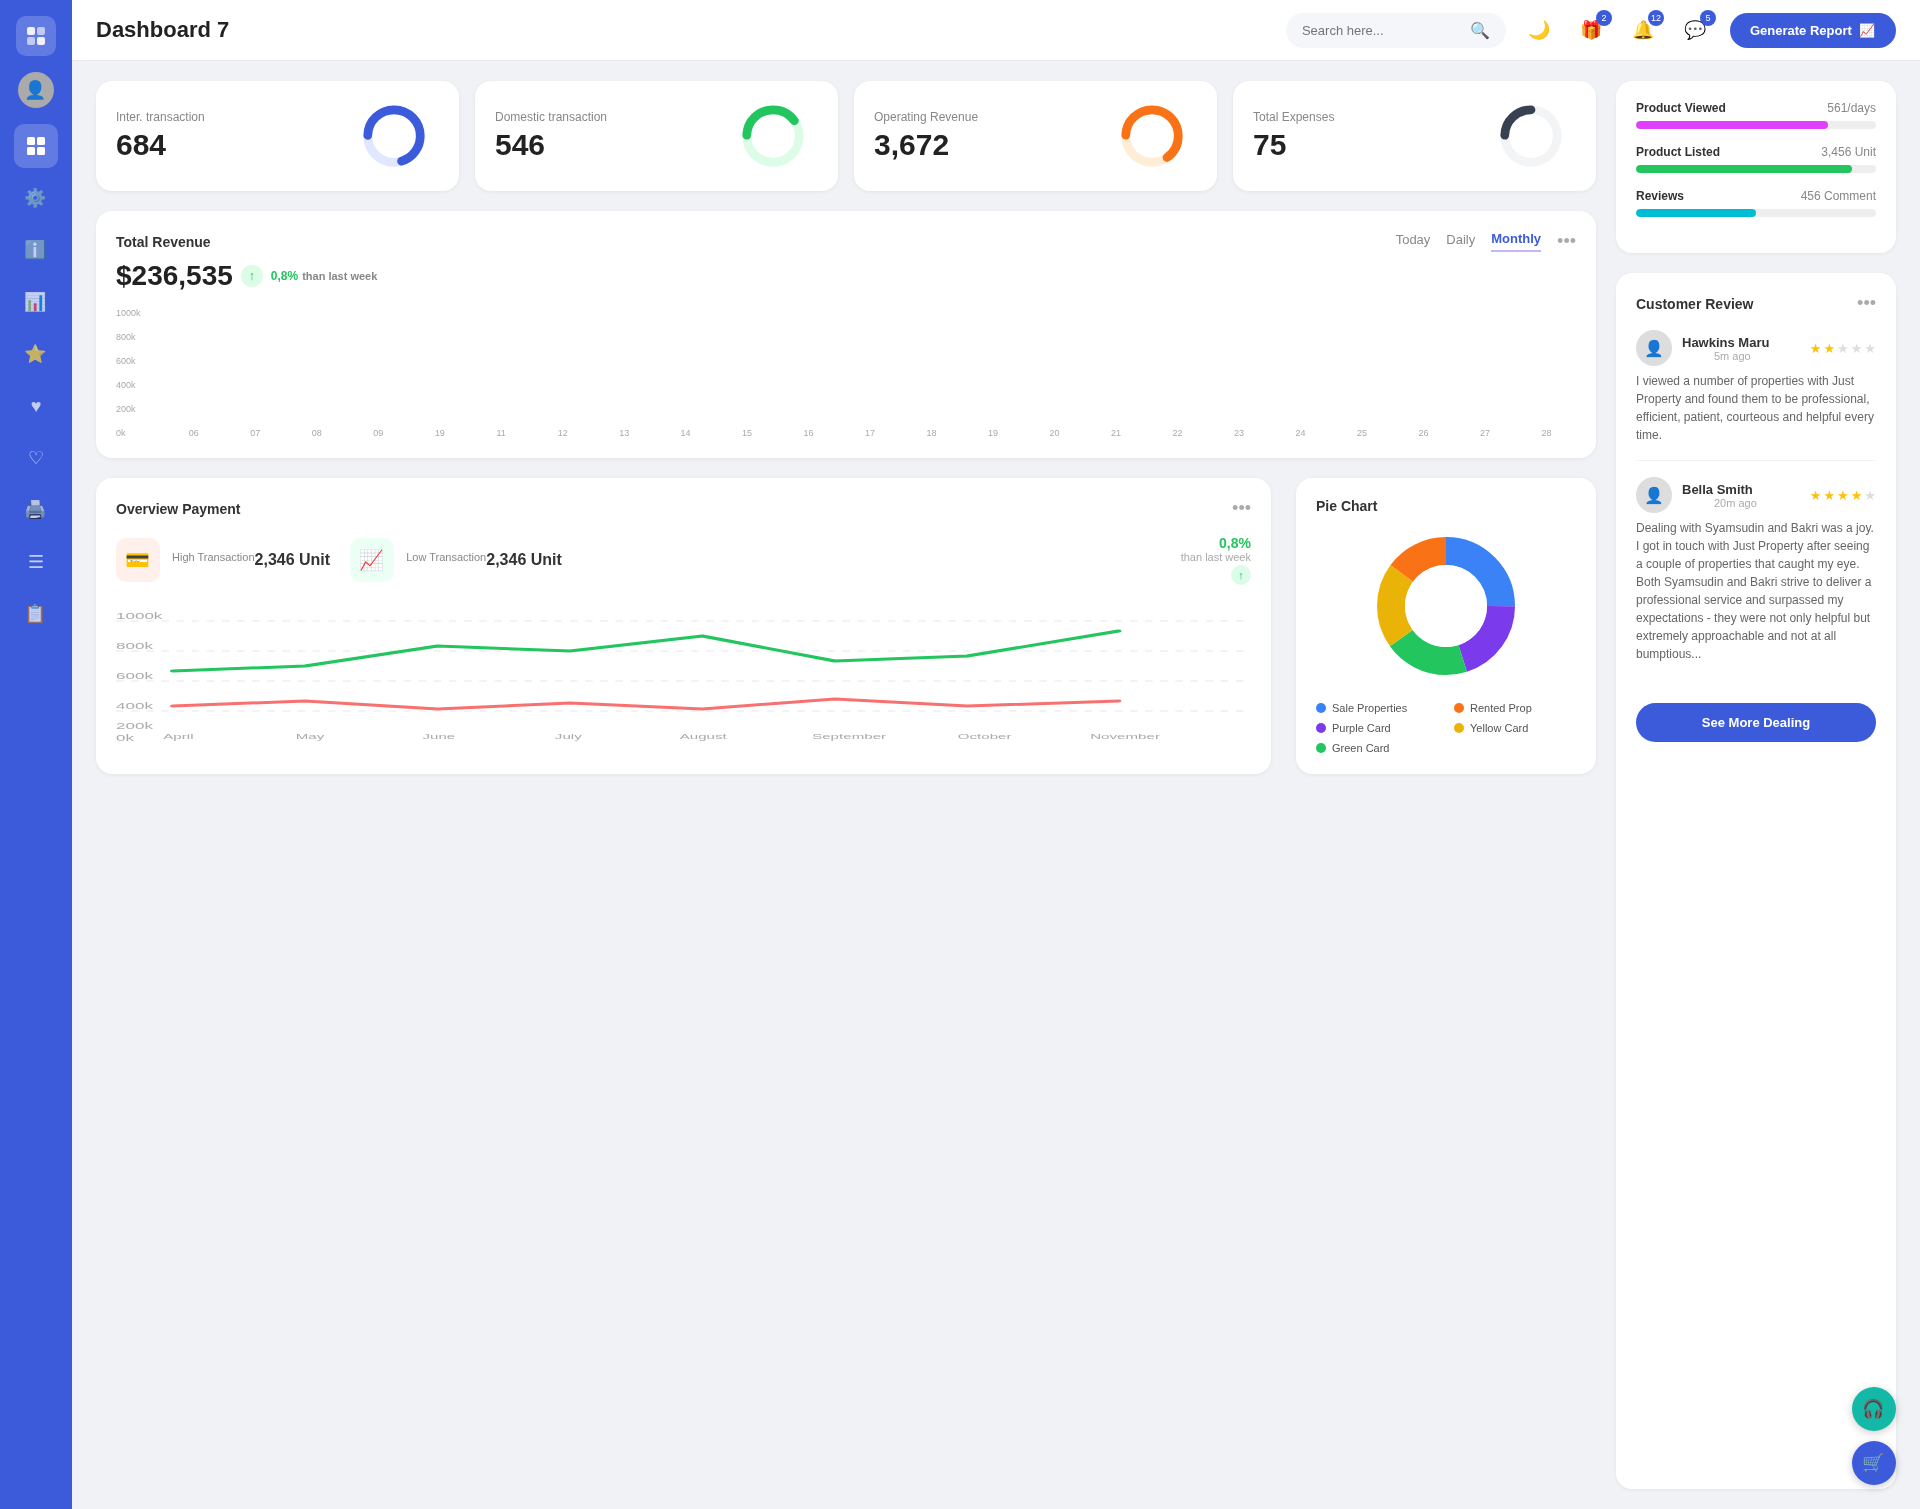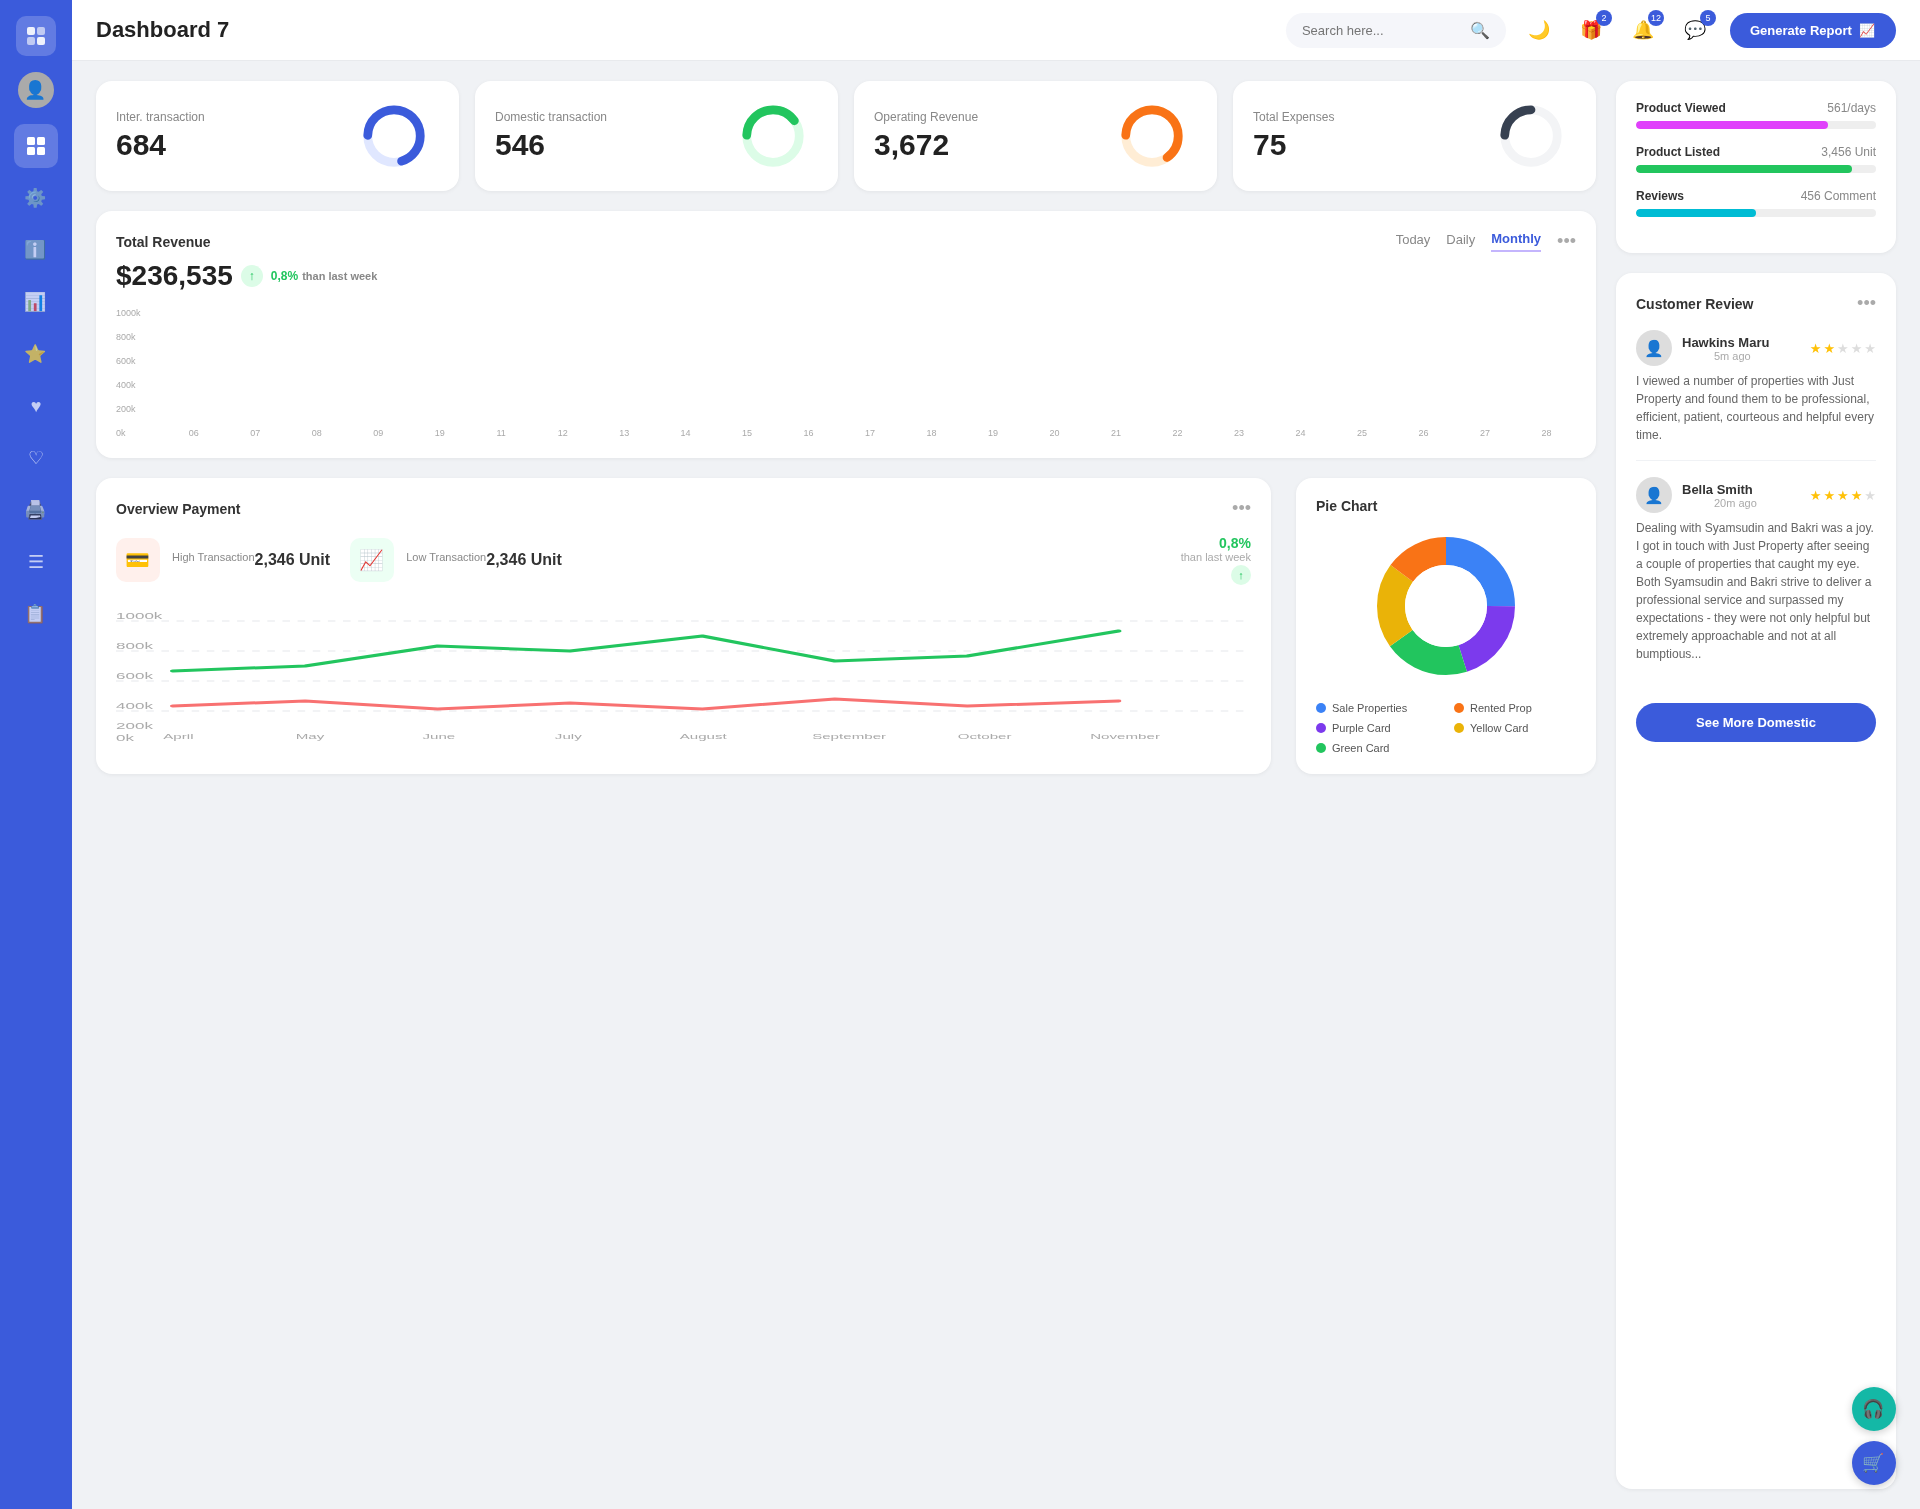--- a/index.html
+++ b/index.html
@@ -784,21 +784,21 @@
                   <span class="star ">★</span>
                   <span class="star ">★</span>
                   <span class="star ">★</span>
                   <span class="star ">★</span>
                   <span class="star empty">★</span>
                 </div>
     </div>
     <div class="review-text">Dealing with Syamsudin and Bakri was a joy. I got in touch with Just Property after seeing a couple of properties that caught my eye. Both Syamsudin and Bakri strive to deliver a professional service and surpassed my expectations - they were not only helpful but extremely approachable and not at all bumptious...</div>
   </div>
           </div>
-        <button class="see-more-btn">See More Domestic</button>
+        <button class="see-more-btn">See More Dealing</button>
       </div>
 
     </div>
   </div>
 </div>
 
 <div class="floating-btns">
   <div class="float-btn teal">🎧</div>
   <div class="float-btn blue">🛒</div>
 </div>

